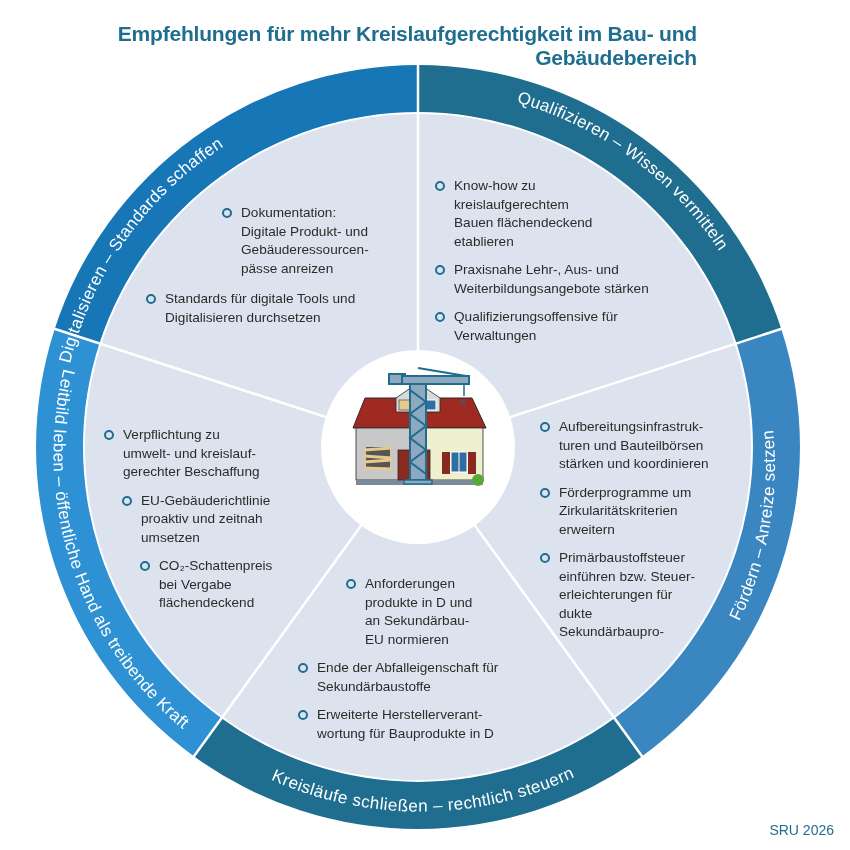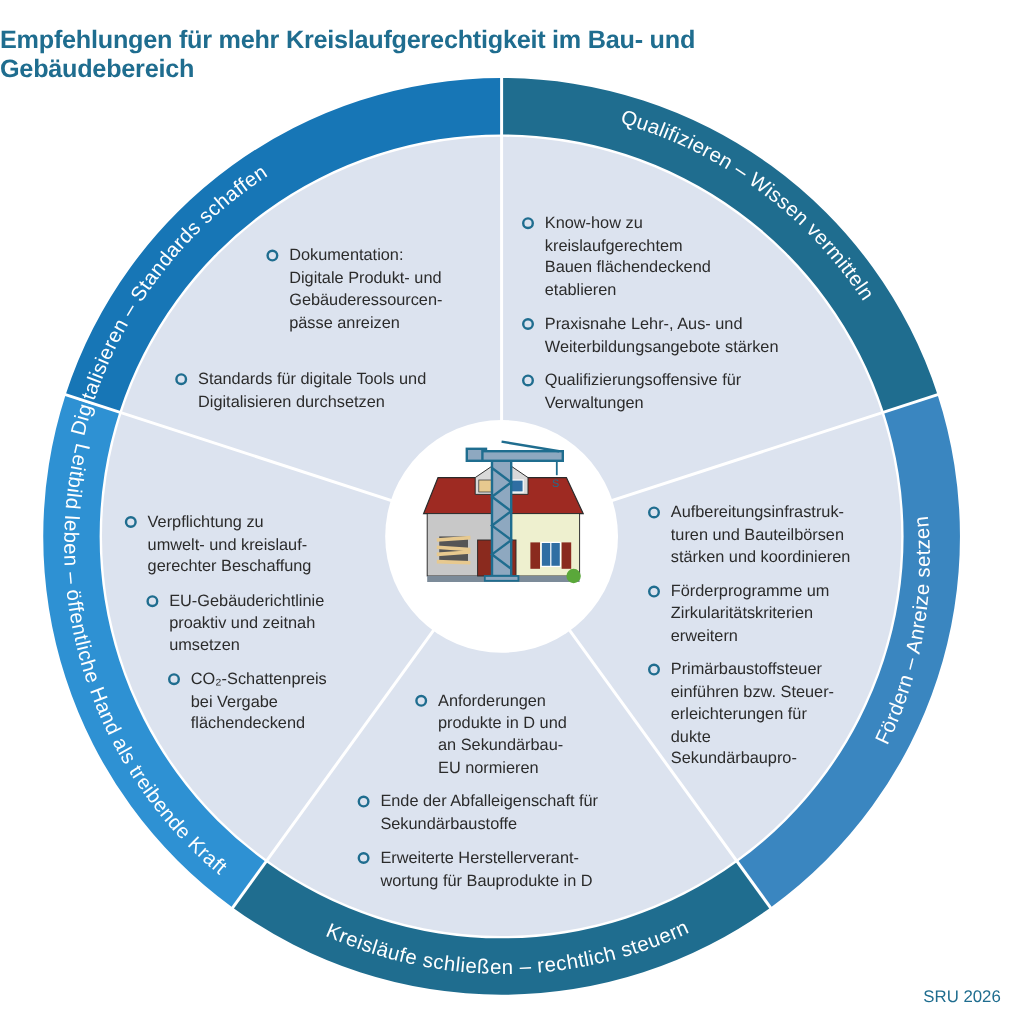--- a/index.html
+++ b/index.html
@@ -1,17 +1,17 @@
 <!DOCTYPE html>
 <html><head>
 <meta charset="utf-8">
 <style>
   html, body { margin:0; padding:0; background:#ffffff; }
   body { width:850px; height:850px; position:relative; overflow:hidden; font-family:"Liberation Sans", "DejaVu Sans", sans-serif; }
-  .title { position:absolute; left:0; top:22px; width:697px; text-align:left; color:#1f6d8f; font-size:21px; font-weight:bold; letter-spacing:-0.2px; }
+  .title { position:absolute; left:0; top:22px; width:697px; text-align:right; color:#1f6d8f; font-size:21px; font-weight:bold; letter-spacing:-0.2px; }
   svg.wheel { position:absolute; left:0; top:0; }
   .ring-label { fill:#ffffff; font-size:17px; font-family:"Liberation Sans", "DejaVu Sans", sans-serif; letter-spacing:0.3px; }
   .block { position:absolute; color:#2b2b2b; font-size:13.6px; line-height:18.5px; }
   .item { position:relative; padding-left:19px; margin-bottom:10px; }
   .bullet { position:absolute; left:0; top:4px; width:6px; height:6px; border:2.2px solid #1f6d8f; border-radius:50%; }
   .sub1 { margin-left:18px; }
   .sub2 { margin-left:36px; }
   .footer { position:absolute; right:16px; bottom:12px; color:#1f6d8f; font-size:14px; }
 </style>
 </head>
@@ -110,21 +110,21 @@
 </svg>
 
 <div class="block" style="left:146px; top:204px; width:260px;">
   <div class="item" style="margin-left:76px;">
     <span class="bullet"></span>
     <div>Dokumentation:</div>
     <div>Digitale Produkt- und</div>
     <div>Gebäuderessourcen-</div>
     <div>pässe anreizen</div>
   </div>
-  <div class="item" style="margin-top:29px;">
+  <div class="item" style="margin-top:12px;">
     <span class="bullet"></span>
     <div>Standards für digitale Tools und</div>
     <div>Digitalisieren durchsetzen</div>
   </div>
 </div>
 
 <div class="block" style="left:435px; top:177px; width:260px;">
   <div class="item">
     <span class="bullet"></span>
     <div>Know-how zu</div>

